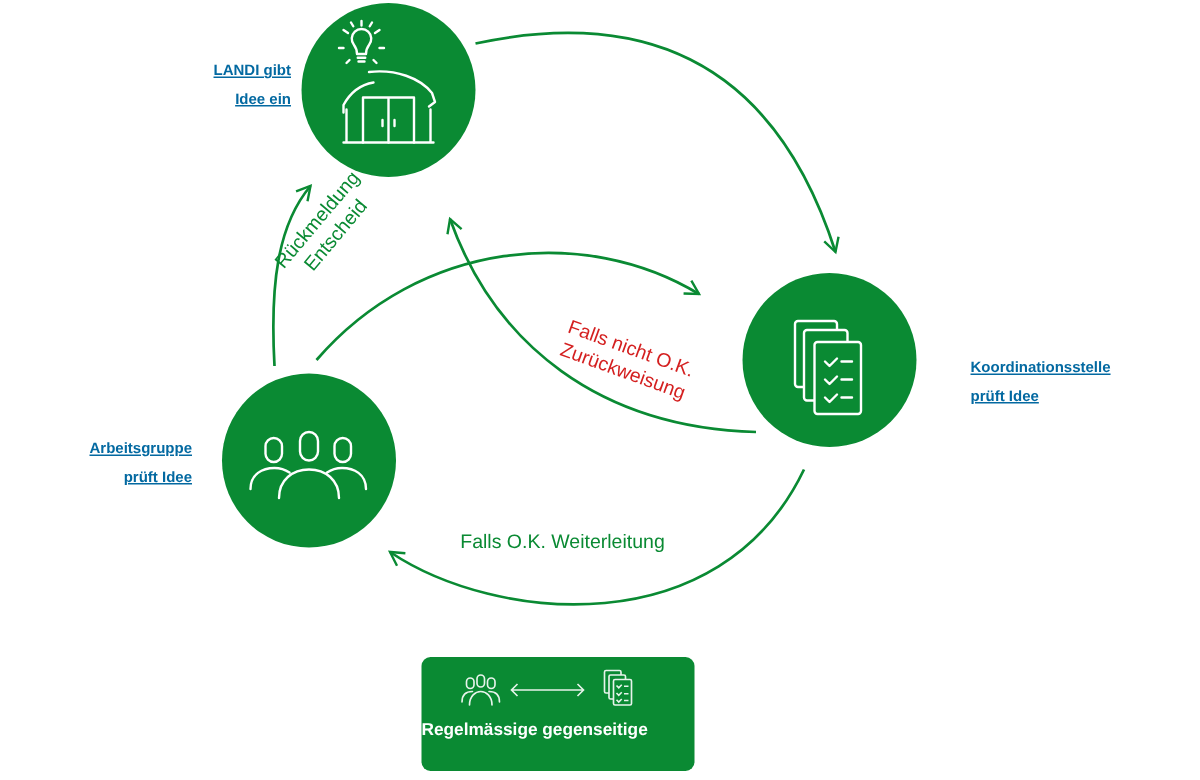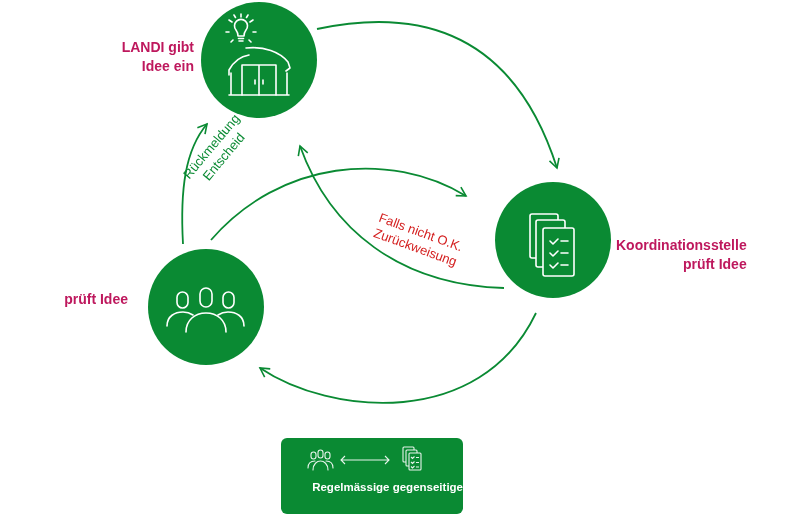--- a/index.html
+++ b/index.html
@@ -1,25 +1,25 @@
 <!DOCTYPE html>
 <html><head>
 <meta charset="utf-8">
 <style>
   html, body { margin: 0; padding: 0; background: #ffffff; }
   body { width: 800px; height: 520px; position: relative; overflow: hidden; font-family: "Liberation Sans", "DejaVu Sans", sans-serif; }
   #diagram { position: absolute; left: 0; top: 0; }
-  .node-label { position: absolute; color: #be185d; font-weight: bold; font-size: 14px; line-height: 19px; }
+  .node-label { position: absolute; color: #0369a1; font-weight: bold; font-size: 10px; line-height: 19px; text-decoration: underline; }
   .node-label span { display: block; }
   .flow-label { position: absolute; font-size: 13px; line-height: 16px; white-space: nowrap; }
   .flow-label span { display: block; }
   .green-text { color: #0a8a33; }
   .red-text { color: #d42020; }
   .legend { position: absolute; left: 281px; top: 438px; width: 182px; height: 76px; background: #0a8a33; border-radius: 6px; color: #fff; }
-  .legend-text { position: absolute; left: 0; right: 0; top: 42px; text-align: right; font-weight: bold; font-size: 11.5px; line-height: 14px; }
+  .legend-text { position: absolute; left: 0; right: 0; top: 42px; text-align: left; font-weight: bold; font-size: 11.5px; line-height: 14px; }
   .legend-text span { display: block; }
 </style>
 </head>
 <body>
 
 <svg id="diagram" width="800" height="520" viewBox="0 0 800 520">
   <defs>
     <marker id="ah" viewBox="0 0 12 12" refX="10" refY="6" markerWidth="12" markerHeight="12" markerUnits="userSpaceOnUse" orient="auto">
       <path d="M1,1 L10,6 L1,11" fill="none" stroke="#0a8a33" stroke-width="1.6"></path>
     </marker>
@@ -62,40 +62,42 @@
     <path d="M244,326 c0,-10 -8,-14 -16,-14 c-4,0 -7,1 -10,3"></path>
     <path d="M186,332 c0,-12 9,-19 20,-19 s20,7 20,19"></path>
   </g>
 </svg>
 
 <div class="node-label" style="left:120px; top:38px; text-align:right; width:74px;">
   <span>LANDI gibt</span>
   <span>Idee ein</span>
 </div>
 
-<div class="node-label" style="left:616px; top:236px;text-align:right;">
+<div class="node-label" style="left:647px; top:236px;">
   <span>Koordinationsstelle</span>
   <span>prüft Idee</span>
 </div>
 
 <div class="node-label" style="left:16px; top:290px; text-align:right; width:112px;">
+  <span>Arbeitsgruppe</span>
   <span>prüft Idee</span>
 </div>
 
 <div class="flow-label green-text" style="left:180px; top:172px; transform:rotate(-50deg); transform-origin:left top; text-align:center;">
   <span>Rückmeldung</span>
   <span>Entscheid</span>
 </div>
 
 <div class="flow-label red-text" style="left:382px; top:210px; transform:rotate(20deg); transform-origin:left top; text-align:center;">
   <span>Falls nicht O.K.</span>
   <span>Zurückweisung</span>
 </div>
 
 <div class="flow-label green-text" style="left:300px; top:353px; text-align:center; width:150px;">
+  <span>Falls O.K. Weiterleitung</span>
 </div>
 
 <div class="legend">
   <svg width="182" height="40" style="position:absolute; left:0; top:0;">
     <g fill="none" stroke="#fff" stroke-width="1.1" stroke-linecap="round" opacity="0.9">
       <rect x="30" y="14" width="5" height="7" rx="2.5"></rect>
       <rect x="37" y="12" width="5" height="8" rx="2.5"></rect>
       <rect x="44" y="14" width="5" height="7" rx="2.5"></rect>
       <path d="M27,30 c0,-5 3,-7 7,-7 M52,30 c0,-5 -3,-7 -7,-7 M32,32 c0,-6 4,-9 7.5,-9 s7.5,3 7.5,9"></path>
     </g>

